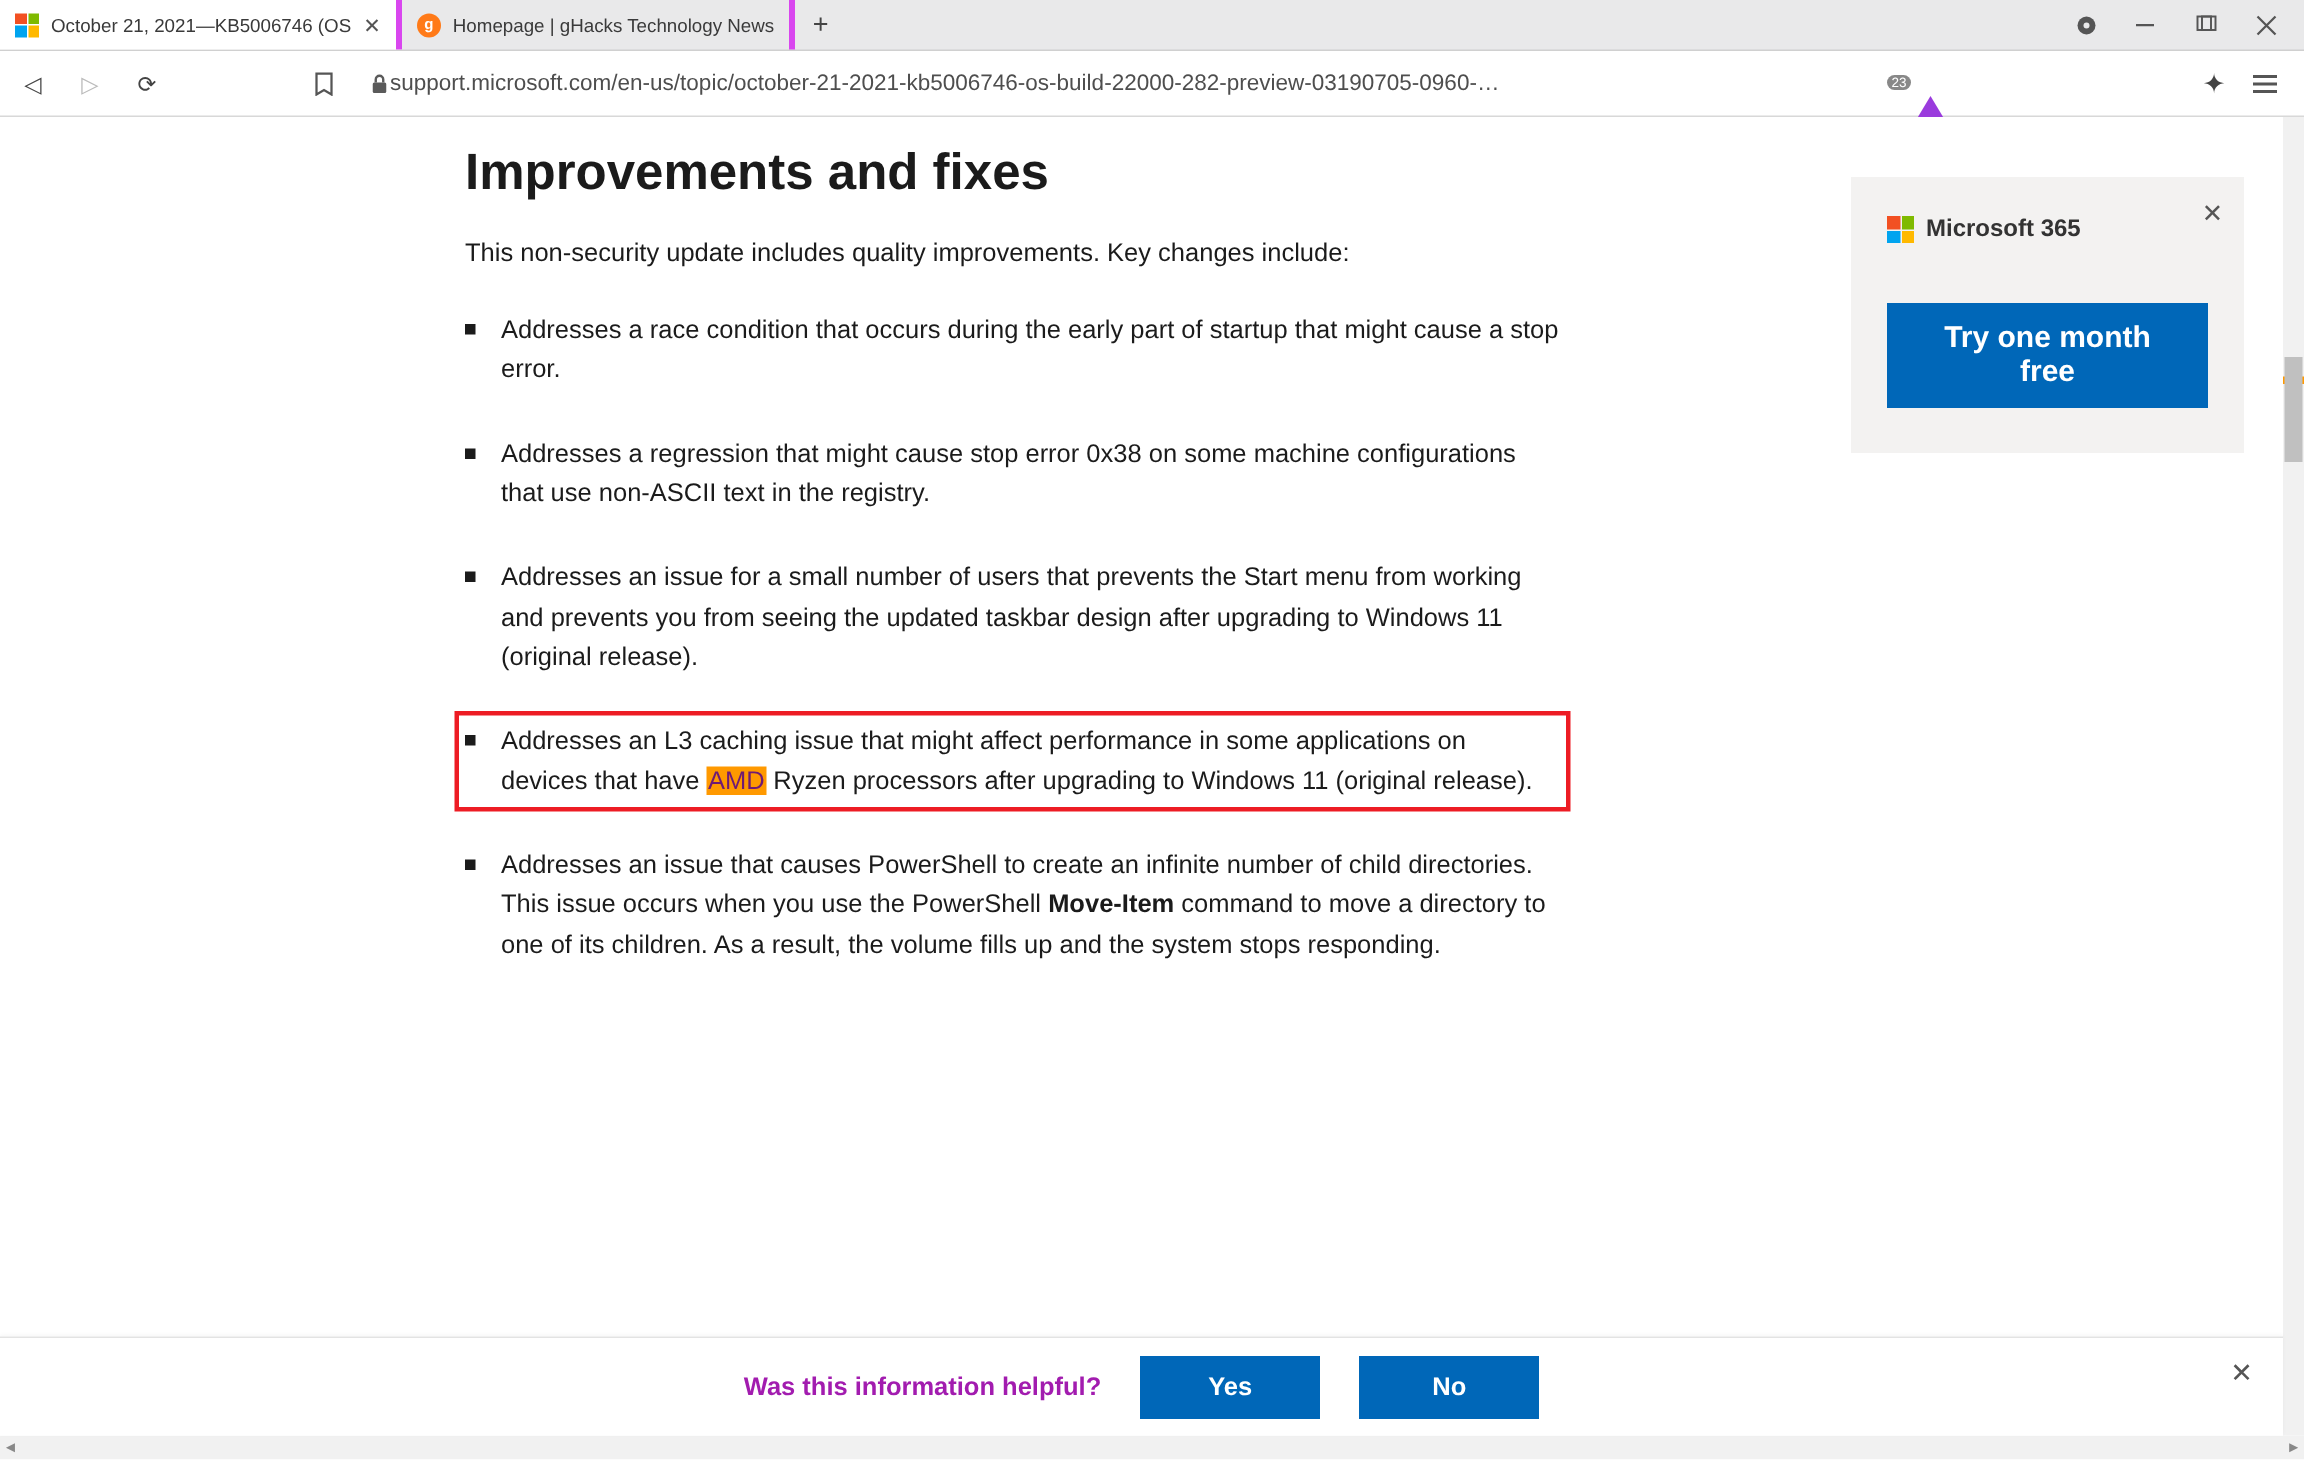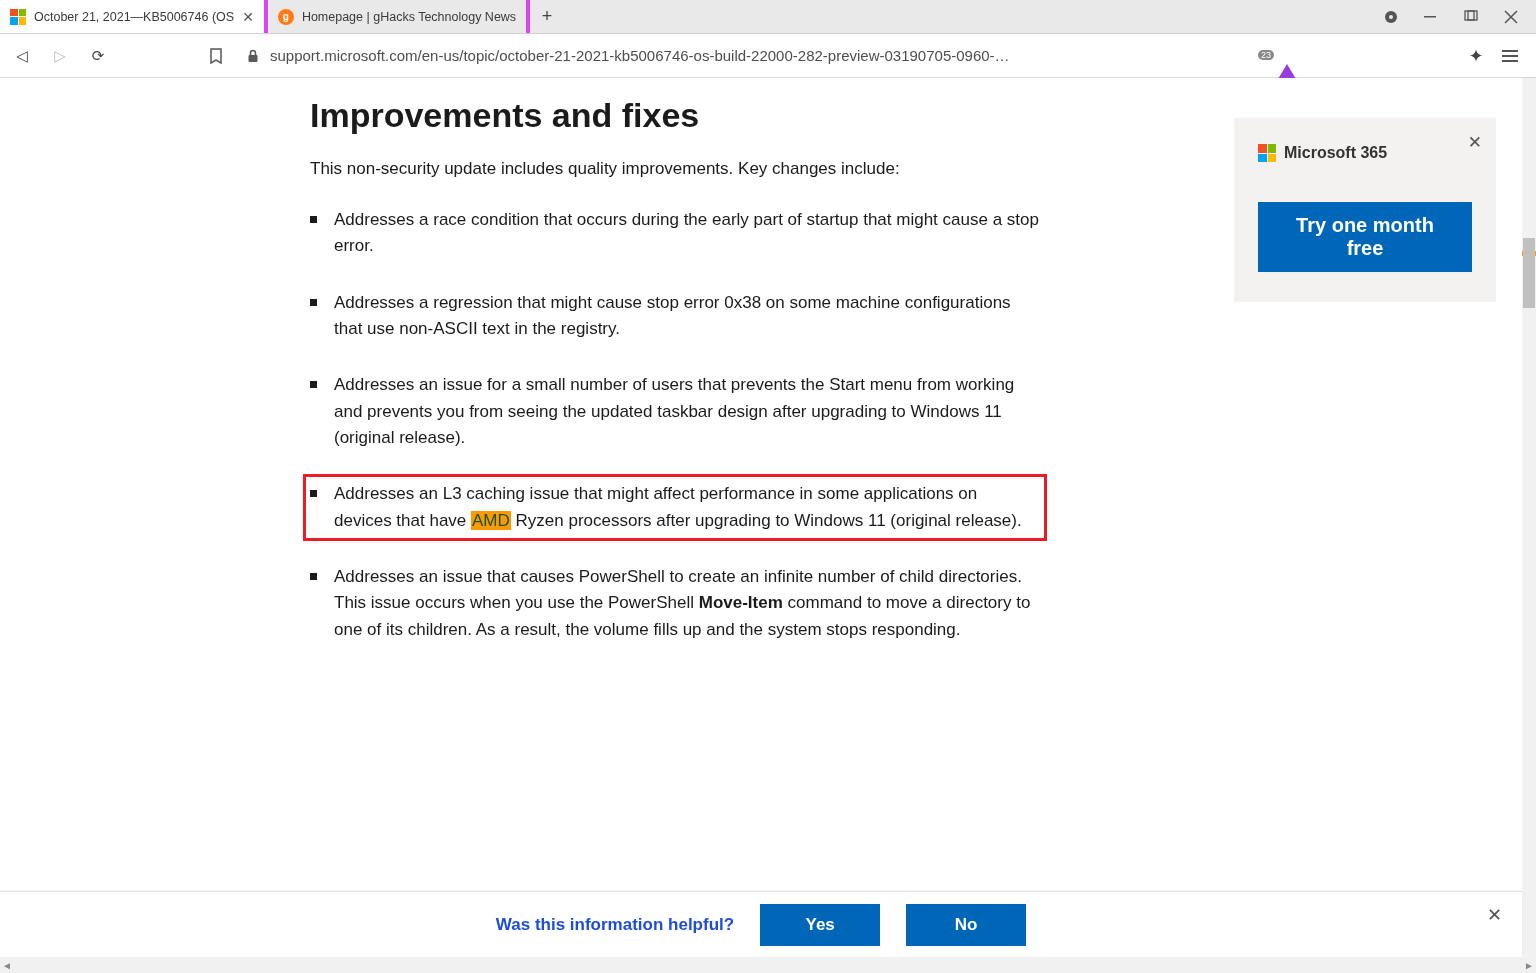--- a/index.html
+++ b/index.html
@@ -18,21 +18,21 @@
 
   
   .msfav { display: grid; grid-template-columns: 1fr 1fr; grid-template-rows: 1fr 1fr; width: 16px; height: 16px; gap: 1px; }
   .msfav span:nth-child(1){background:#f25022}.msfav span:nth-child(2){background:#7fba00}.msfav span:nth-child(3){background:#00a4ef}.msfav span:nth-child(4){background:#ffb900}
 
   .ghfav { width:16px;height:16px;border-radius:50%;background:#ff7a18;display:flex;align-items:center;justify-content:center;color:#fff;font-size:10px;font-weight:bold;}
 
   
   .toolbar { height: 44px; background: #fff; border-bottom: 1px solid #d8d8d8; display: flex; align-items: center; padding: 0 10px; gap: 14px; }
   .navbtn { color: #444; font-size: 15px; width: 24px; text-align: center; cursor: pointer; }
-  .url { flex: 1; display: flex; align-items: center; gap: 10px; color: #4e4e4e; font-size: 15px; overflow: hidden; }
+  .url { flex: 1; display: flex; align-items: center; color: #4e4e4e; font-size: 15px; overflow: hidden; }
   .url .text { white-space: nowrap; overflow: hidden; text-overflow: ellipsis; }
   .brave-shield { width:20px;height:20px;background:#f1582b;border-radius:3px;position:relative;clip-path:polygon(50% 0,100% 18%,88% 75%,50% 100%,12% 75%,0 18%);} 
   .brave-shield::after{content:"23";position:absolute;top:-5px;right:-8px;background:#888;color:#fff;font-size:8px;padding:0 3px;border-radius:6px;}
   .bat { width:0;height:0;border-left:9px solid transparent;border-right:9px solid transparent;border-bottom:15px solid #9a3bdd;}
   .puzzle { font-size: 18px; }
   .hamburger { display:flex;flex-direction:column;gap:3px;} .hamburger span{width:16px;height:2px;background:#555;}
 
   
   .viewport { position: absolute; top: 78px; left: 0; right: 14px; bottom: 16px; overflow: hidden; background:#fff; }
   .scroll-y { position:absolute; top:78px; right:0; width:14px; bottom:16px; background:#f1f1f1; }
@@ -41,34 +41,34 @@
   .scroll-x { position:absolute; left:0; right:0; bottom:0; height:16px; background:#f1f1f1; display:flex; align-items:center; justify-content:space-between; padding:0 2px; color:#888; font-size:10px;}
   .scroll-x-btn { cursor:pointer; }
 
   .main { position:absolute; left:310px; top:0; width:730px; color:#1b1b1b; }
   h2 { font-size: 34px; font-weight: 600; color:#1b1b1b; margin-top: 18px; margin-bottom: 24px; }
   .intro { font-size: 17px; color:#1b1b1b; margin-bottom: 28px; }
   ul { list-style: none; }
   li { position: relative; padding-left: 24px; margin-bottom: 30px; font-size: 17px; line-height: 1.55; color:#1b1b1b; }
   li::before { content:""; position:absolute; left:0; top:9px; width:7px; height:7px; background:#1b1b1b; }
   li.boxed { outline: 3px solid #ed1c24; outline-offset: 4px; padding-right: 6px; }
-  .hl { background: #ff9900; color:#14532d; padding:0 1px;text-align:right; }
+  .hl { background: #ff9900; color:#701a75; padding:0 1px;text-align:right; }
   b { font-weight: 700; }
 
   
   .card { position:absolute; right:26px; top:40px; width:262px; background:#f3f2f1; padding:26px 24px 30px; }
   .card-close { position:absolute; right:14px; top:14px; color:#555; font-size:17px; cursor:pointer; }
   .card-logo { display:flex; align-items:center; gap:8px; font-size:16px; color:#333; font-weight:600; margin-bottom:40px;}
   .msfav.lg { width:18px;height:18px; }
   .card-text { font-size:21px; color:#111; line-height:1.35; margin-bottom: 120px;}
   .card-btn { display:inline-block; background:#0067b8; color:#fff; font-size:20px; font-weight:600; padding:12px 22px; cursor:pointer; border:none;}
 
   
   .feedback { position:absolute; left:0; right:14px; bottom:16px; height:66px; background:#fff; border-top:1px solid #e3e3e3; display:flex; align-items:center; justify-content:center; gap:26px; box-shadow: 0 -1px 3px rgba(0,0,0,.04);}
-  .feedback-q { font-size:17px; font-weight:600; color:#1d4ed8; }
+  .feedback-q { font-size:17px; font-weight:600; color:#a21caf; }
   .fb-btn { background:#0067b8; color:#fff; font-size:17px; font-weight:600; border:none; width:120px; height:42px; cursor:pointer;}
   .fb-close { position:absolute; right:20px; top:12px; font-size:18px; color:#555; cursor:pointer;}
 
   svg { display:block; }
   .lock { width:14px;height:14px;fill:#5a5a5a;}
 </style>
 </head>
 <body>
 
 <div class="titlebar">

